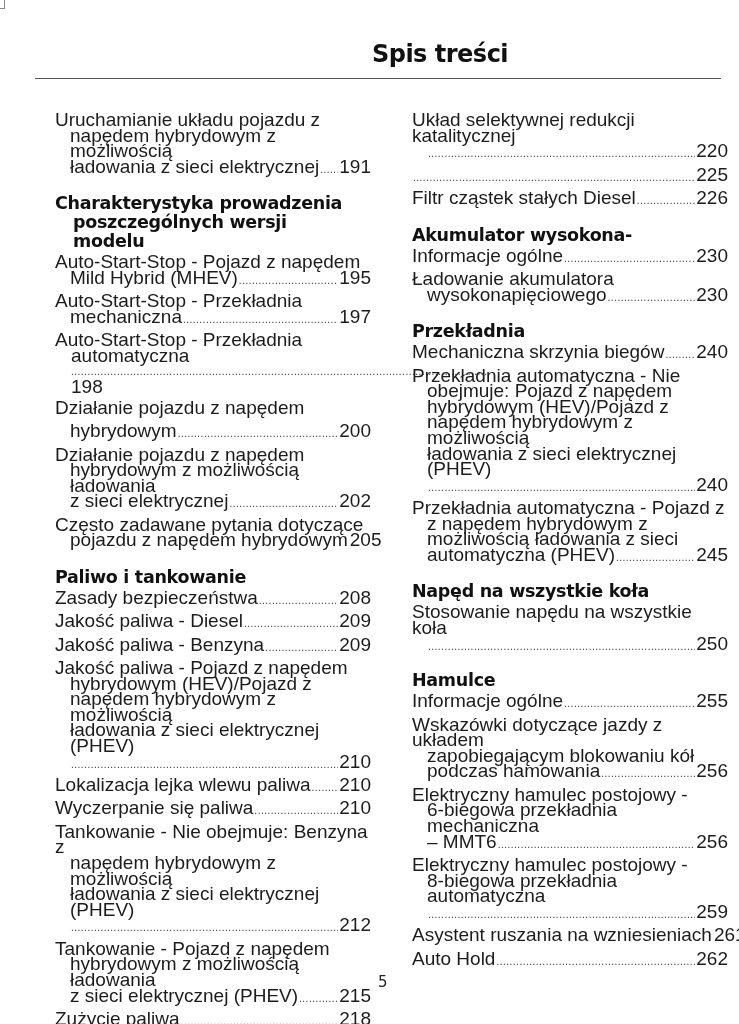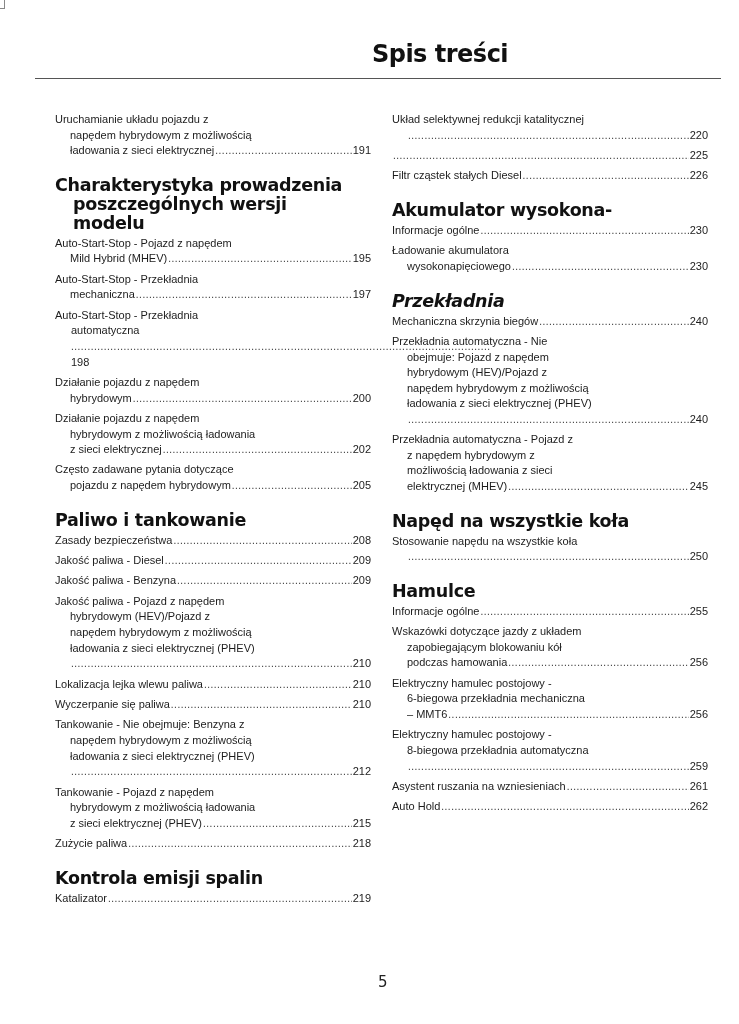--- a/index.html
+++ b/index.html
@@ -15,28 +15,28 @@
       position: absolute; top: 40px; left: 290px; width: 300px; text-align: center;
       font-family: "DejaVu Sans", sans-serif; font-weight: bold; font-size: 24px; letter-spacing: -0.5px;
       color: #111;
     }
     .title-rule {
       position: absolute; top: 78px; left: 35px; width: 686px; height: 0;
       border-top: 1.5px solid #555;
     }
     .col { position: absolute; top: 112px; width: 316px; }
     .col-left { left: 55px; }
-    .col-right { left: 392px; }
+    .col-right { left: 412px; }
     .section { margin-bottom: 0; }
     .section-title {
       font-family: "DejaVu Sans", sans-serif; font-weight: bold; font-size: 17.5px; line-height: 19px;
       color: #111; padding-left: 18px; text-indent: -18px; margin: 0 0 3px 0; letter-spacing: -0.3px;
     }
     .entry {
-      font-size: 11px; line-height: 15.6px; padding-left: 15px; text-indent: -15px;
+      font-size: 19px; line-height: 15.6px; padding-left: 15px; text-indent: -15px;
       margin-bottom: 4.8px; color: #1c1c1c; position: relative;
     }
     .entry-line { display: flex; align-items: baseline; text-indent: 0; }
     .entry-line .txt { white-space: nowrap; }
     .entry-line .dots {
       flex: 1; overflow: hidden; white-space: nowrap; margin: 0 1px; font-size: 10px; letter-spacing: 0.5px; color: #333;
     }
     .entry-line .dots::before { content: "................................................................................................................................"; }
     .entry-line .pg { white-space: nowrap; }
     .wrap-line { text-indent: 0; padding-left: 0; }
@@ -89,21 +89,21 @@
       <div class="entry" style="padding-left: 0px; text-indent: 0px;">
         <div class="wrap-line">Auto-Start-Stop - Przekładnia</div>
         <div class="entry-line" style="padding-left: 15px; flex-direction: column;">
           <span class="txt">automatyczna</span>
           <span class="dots"></span>
           <span class="pg">198</span>
         </div>
       </div>
       <div class="entry" style="padding-left: 0px; text-indent: 0px;">
         <div class="wrap-line">Działanie pojazdu z napędem</div>
-        <div class="entry-line" style="padding-left: 15px;">
+        <div class="entry-line" style="padding-left: 15px; margin-top: 8px;">
           <span class="txt">hybrydowym</span>
           <span class="dots"></span>
           <span class="pg">200</span>
         </div>
       </div>
       <div class="entry" style="padding-left: 0px; text-indent: 0px;">
         <div class="wrap-line">Działanie pojazdu z napędem</div>
         <div class="wrap-line" style="padding-left: 15px;">hybrydowym z możliwością ładowania</div>
         <div class="entry-line" style="padding-left: 15px;">
           <span class="txt">z sieci elektrycznej</span>
@@ -249,21 +249,21 @@
         <div class="wrap-line">Ładowanie akumulatora</div>
         <div class="entry-line" style="padding-left: 15px;">
           <span class="txt">wysokonapięciowego</span>
           <span class="dots"></span>
           <span class="pg">230</span>
         </div>
       </div>
     </div>
     <div class="section" style="margin-top: 17px;">
       <div class="section-title" style="padding-left: 0px; text-indent: 0px;">
-        <div style="text-indent: 0px; font-style: italic;">Przekładnia</div>
+        <div style="text-indent: 0px;">Przekładnia</div>
       </div>
       <div class="entry" style="padding-left: 0px; text-indent: 0px;">
         <div class="entry-line">
           <span class="txt">Mechaniczna skrzynia biegów</span>
           <span class="dots"></span>
           <span class="pg">240</span>
         </div>
       </div>
       <div class="entry" style="padding-left: 0px; text-indent: 0px;">
         <div class="wrap-line">Przekładnia automatyczna - Nie</div>
@@ -275,21 +275,21 @@
           <span class="txt"></span>
           <span class="dots"></span>
           <span class="pg">240</span>
         </div>
       </div>
       <div class="entry" style="padding-left: 0px; text-indent: 0px;">
         <div class="wrap-line">Przekładnia automatyczna - Pojazd z</div>
         <div class="wrap-line" style="padding-left: 15px;">z napędem hybrydowym z</div>
         <div class="wrap-line" style="padding-left: 15px;">możliwością ładowania z sieci</div>
         <div class="entry-line" style="padding-left: 15px;">
-          <span class="txt">elektrycznej (MHEV)</span>
+          <span class="txt">automatyczna (PHEV)</span>
           <span class="dots"></span>
           <span class="pg">245</span>
         </div>
       </div>
     </div>
     <div class="section" style="margin-top: 17px;">
       <div class="section-title" style="padding-left: 0px; text-indent: 0px;">
         <div style="text-indent: 0px;">Napęd na wszystkie koła</div>
       </div>
       <div class="entry" style="padding-left: 0px; text-indent: 0px;">

